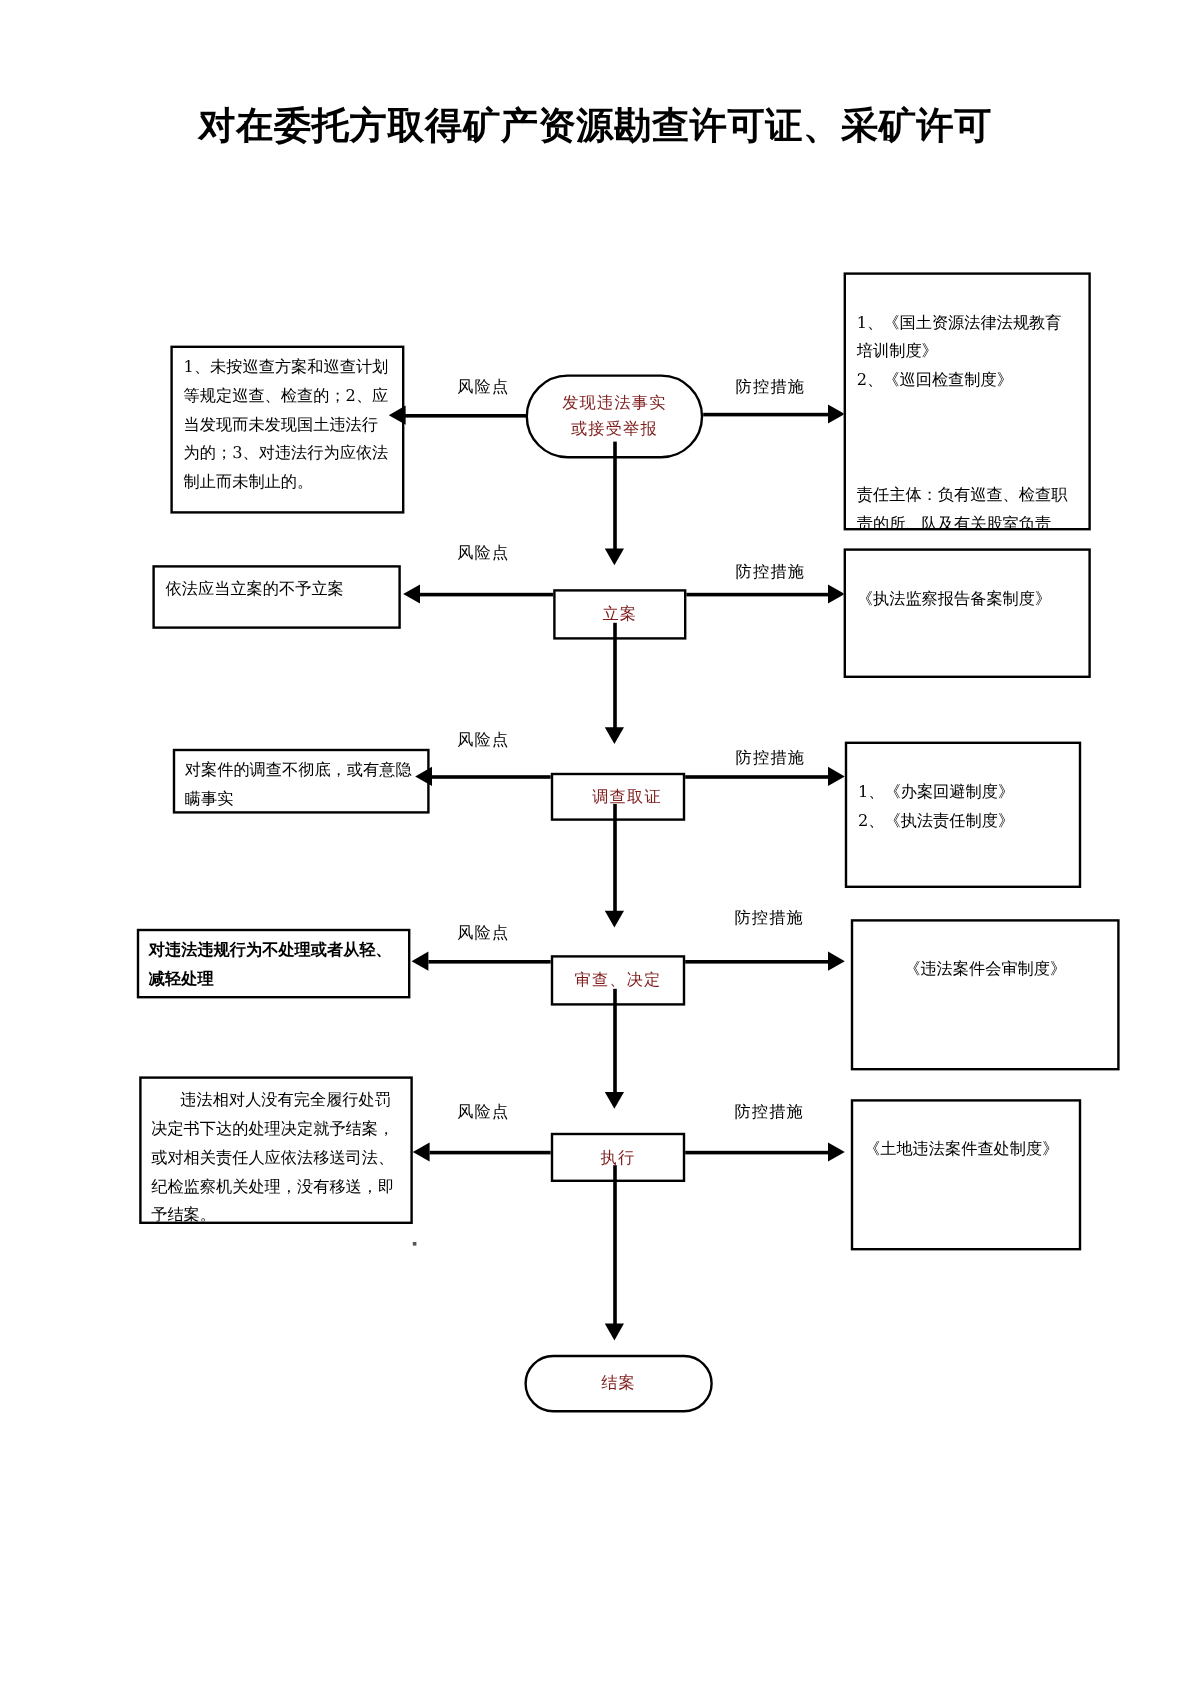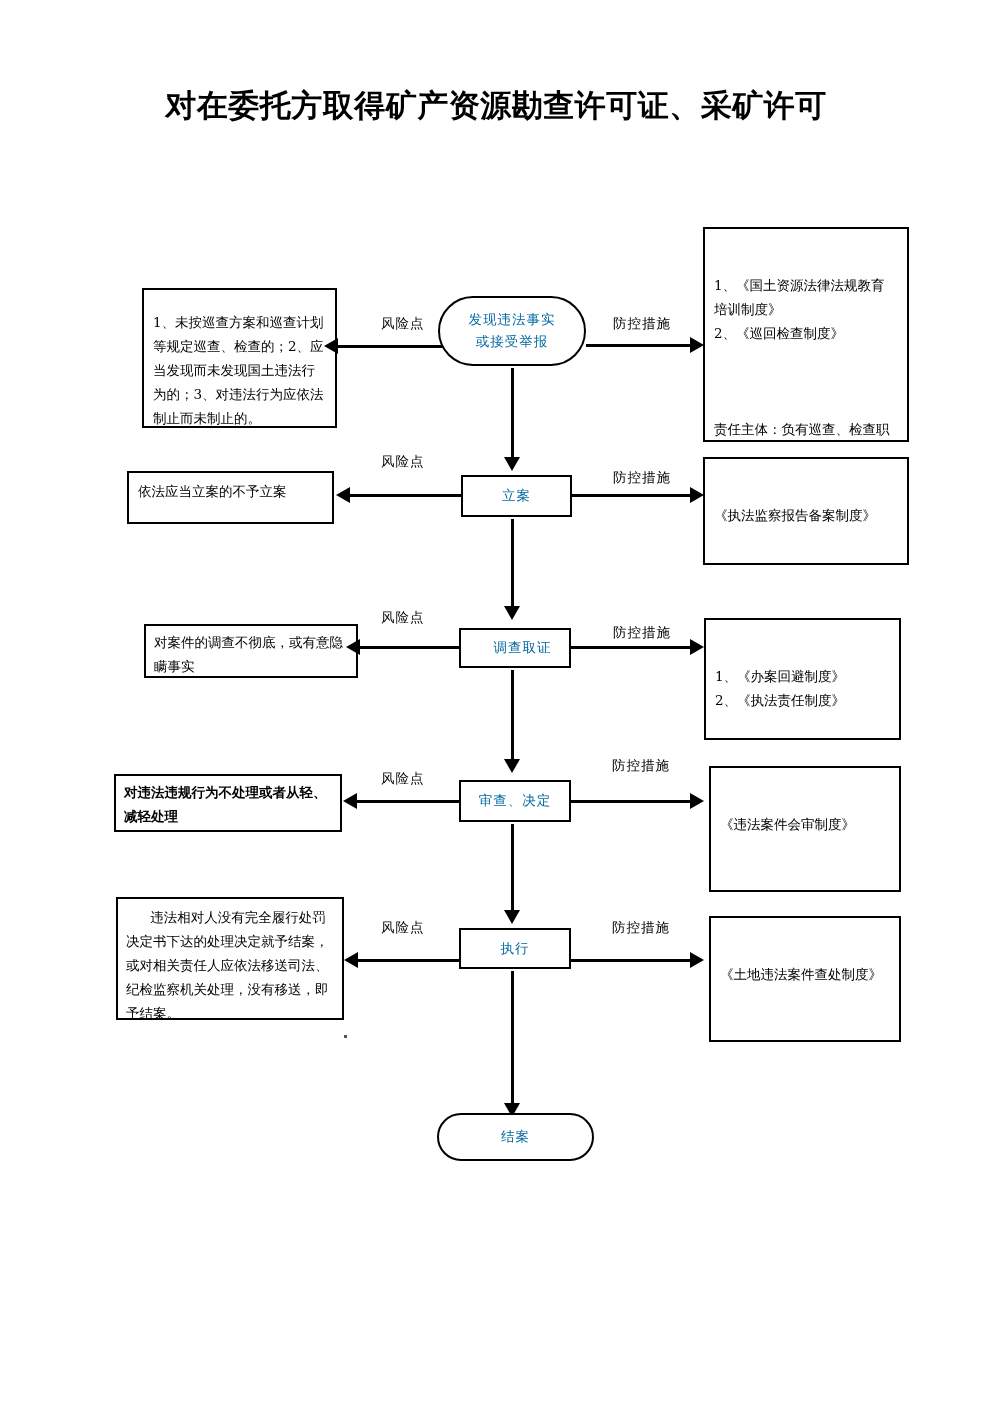--- a/index.html
+++ b/index.html
@@ -42,40 +42,41 @@
     box-sizing: border-box;
     border: 2px solid #000;
     background: #fff;
     font-family: "DejaVu Serif", "Liberation Serif", serif;
     font-size: 13.5px;
     line-height: 24px;
     color: #000;
     overflow: hidden;
   }
   .box .inner {
-    padding: 20px 9px 4px 9px;
+    padding: 4px 9px 4px 9px;
     white-space: pre-line;
   }
   .box.indent .inner { text-indent: 1.6em; }
 
   
   .node {
     position: absolute;
     box-sizing: border-box;
     border: 2px solid #000;
     background: #fff;
     display: flex;
     align-items: center;
     justify-content: center;
     font-family: Liberation Sans, sans-serif;
     font-size: 13.5px;
     line-height: 20px;
     letter-spacing: 1px;
-    color: #0369a1;
+    color: #7f1d1d;
     text-align: center;
+    margin-top: 16px;
   }
   .node.stadium {
     border-radius: 999px;
   }
   .node.stadium .nlabel { line-height: 22px; }
 
   
   .conn-label {
     position: absolute;
     font-family: "DejaVu Serif", "Liberation Serif", serif;
@@ -249,21 +250,21 @@
 
   <div class="node" style="left:459px; top:780px; width:112px; height:42px;">
     <div class="nlabel">审查、决定</div>
   </div>
 
   <div class="conn-label" style="left:612px; top:757px;">防控措施</div>
 
   <div class="h-line" style="left:571px; top:800px; width:120px;"></div>
   <div class="arrow-right" style="left:690px; top:793px;"></div>
 
-  <div class="box" style="left:709px; top:766px; width:192px; height:126px;">
+  <div class="box" style="left:709px; top:766px; width:224px; height:126px;text-align:center;">
     <div class="inner">
       <div style="white-space:pre-line;">《违法案件会审制度》</div>
       <div style="height:22px;"></div>
       
     </div>
   </div>
 
   <div class="v-line" style="left:511px; top:824px; width:3px; height:87px;"></div>
   <div class="arrow-down" style="left:504px; top:910px;"></div>
 

